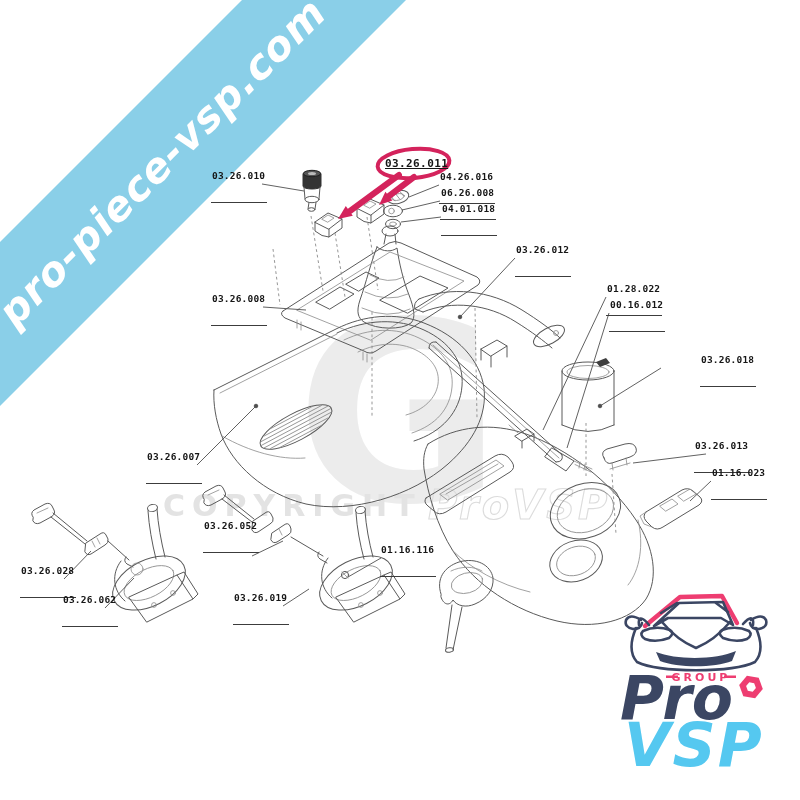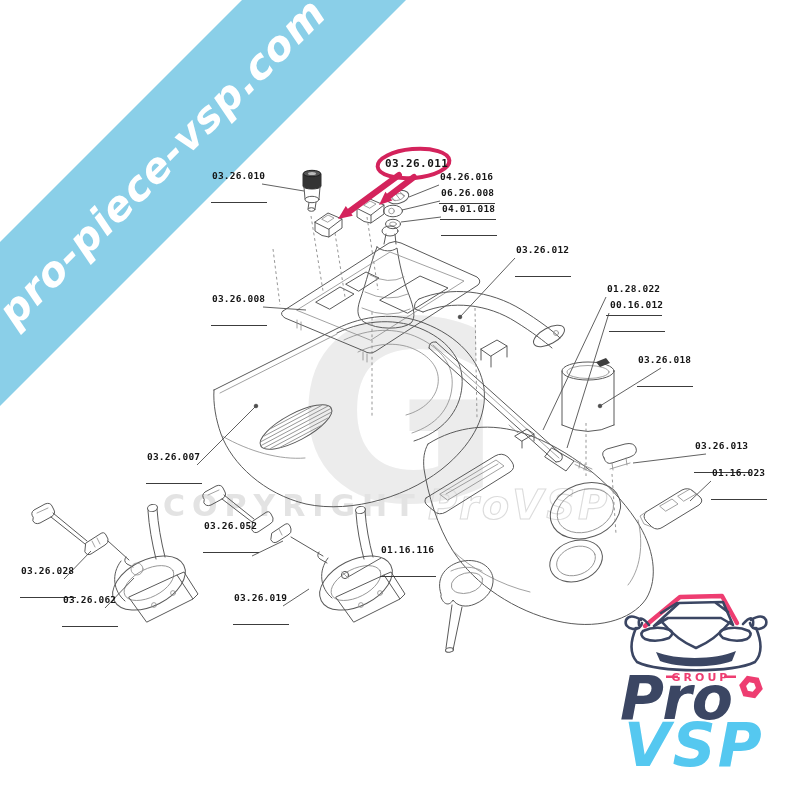--- a/index.html
+++ b/index.html
@@ -19,21 +19,21 @@
 
   svg.scene { position:absolute; left:0; top:0; }
 
   
   .plabel {
     position:absolute; white-space:nowrap;
     font:bold 9.5px/1.15 "DejaVu Sans Mono",monospace;
     letter-spacing:.2px; color:#161616;
     border-bottom:1.2px solid #3c3c3c; padding:0 2px 20px 1px;
   }
-  .plabel.hl { border-bottom:none; font-size:11px; letter-spacing:.4px; padding:0; }
+  .plabel.hl { border-bottom:none; font-size:11px; letter-spacing:.4px; padding:0;text-decoration:underline; }
 
   
   .ln  { fill:none; stroke:#5a5a5a; stroke-width:1; stroke-linecap:round; stroke-linejoin:round; }
   .ln2 { fill:none; stroke:#8a8a8a; stroke-width:.8; stroke-linecap:round; stroke-linejoin:round; }
   .dash{ fill:none; stroke:#8a8a8a; stroke-width:.9; stroke-dasharray:2.8 2.8; }
   .leader { fill:none; stroke:#4f4f4f; stroke-width:.9; }
   .wm-g { font:bold 250px "DejaVu Sans",sans-serif; fill:#ececec; }
   .wm-c { font:bold 30px "DejaVu Sans",sans-serif; fill:#e3e3e3; letter-spacing:7px; }
   .wm-b { font:italic bold 40px "DejaVu Sans",sans-serif; fill:none; stroke:#dcdcdc; stroke-width:1.1; letter-spacing:3px; }
   .red-oval  { fill:none; stroke:#D4235C; stroke-width:4; }
@@ -291,21 +291,21 @@
   </svg>
 
   <div class="plabel" style="left:211px;top:171px">03.26.010</div>
   <div class="plabel hl" style="left:385px;top:158px">03.26.011</div>
   <div class="plabel" style="left:439px;top:172px">04.26.016</div>
   <div class="plabel" style="left:440px;top:188px">06.26.008</div>
   <div class="plabel" style="left:441px;top:204px">04.01.018</div>
   <div class="plabel" style="left:515px;top:245px">03.26.012</div>
   <div class="plabel" style="left:606px;top:284px">01.28.022</div>
   <div class="plabel" style="left:609px;top:300px">00.16.012</div>
-  <div class="plabel" style="left:637px;top:355px">03.26.018</div>
+  <div class="plabel" style="left:700px;top:355px">03.26.018</div>
   <div class="plabel" style="left:694px;top:441px">03.26.013</div>
   <div class="plabel" style="left:711px;top:468px">01.16.023</div>
   <div class="plabel" style="left:211px;top:294px">03.26.008</div>
   <div class="plabel" style="left:146px;top:452px">03.26.007</div>
   <div class="plabel" style="left:20px;top:566px">03.26.028</div>
   <div class="plabel" style="left:62px;top:595px">03.26.062</div>
   <div class="plabel" style="left:203px;top:521px">03.26.052</div>
   <div class="plabel" style="left:233px;top:593px">03.26.019</div>
   <div class="plabel" style="left:380px;top:545px">01.16.116</div>
 </div>

